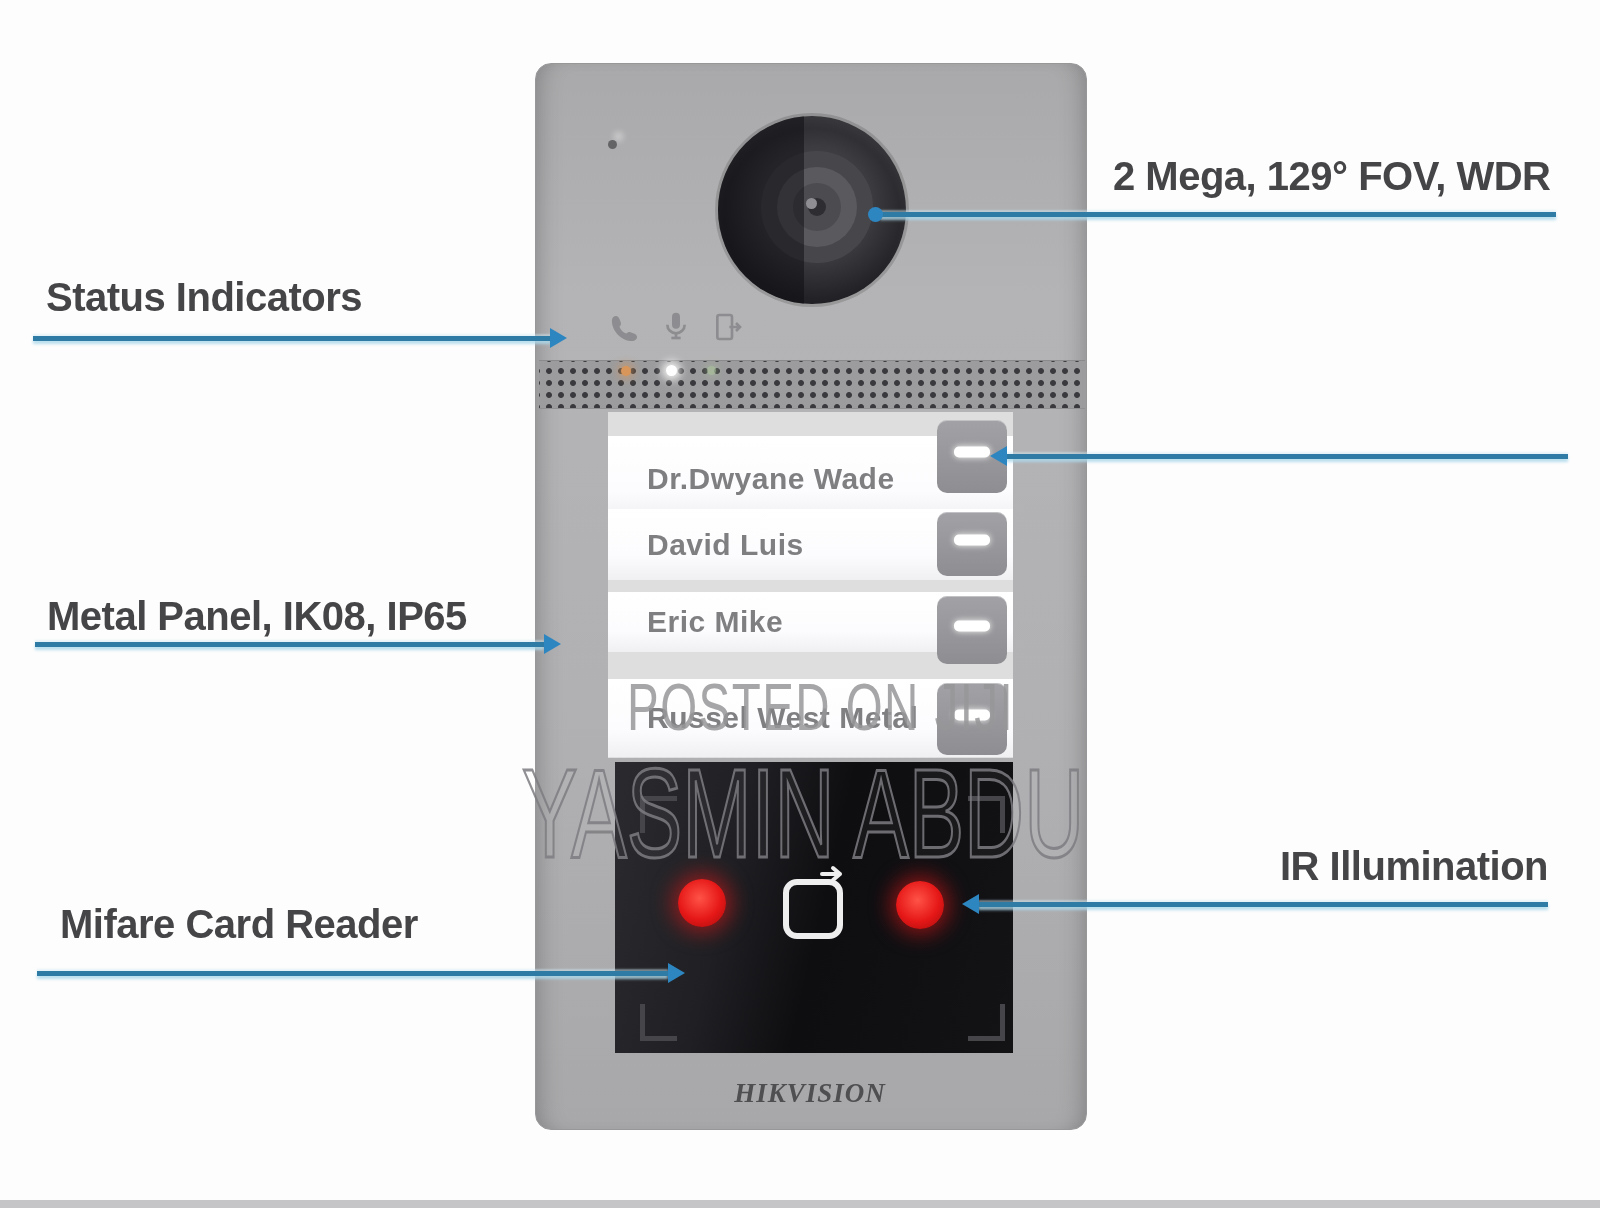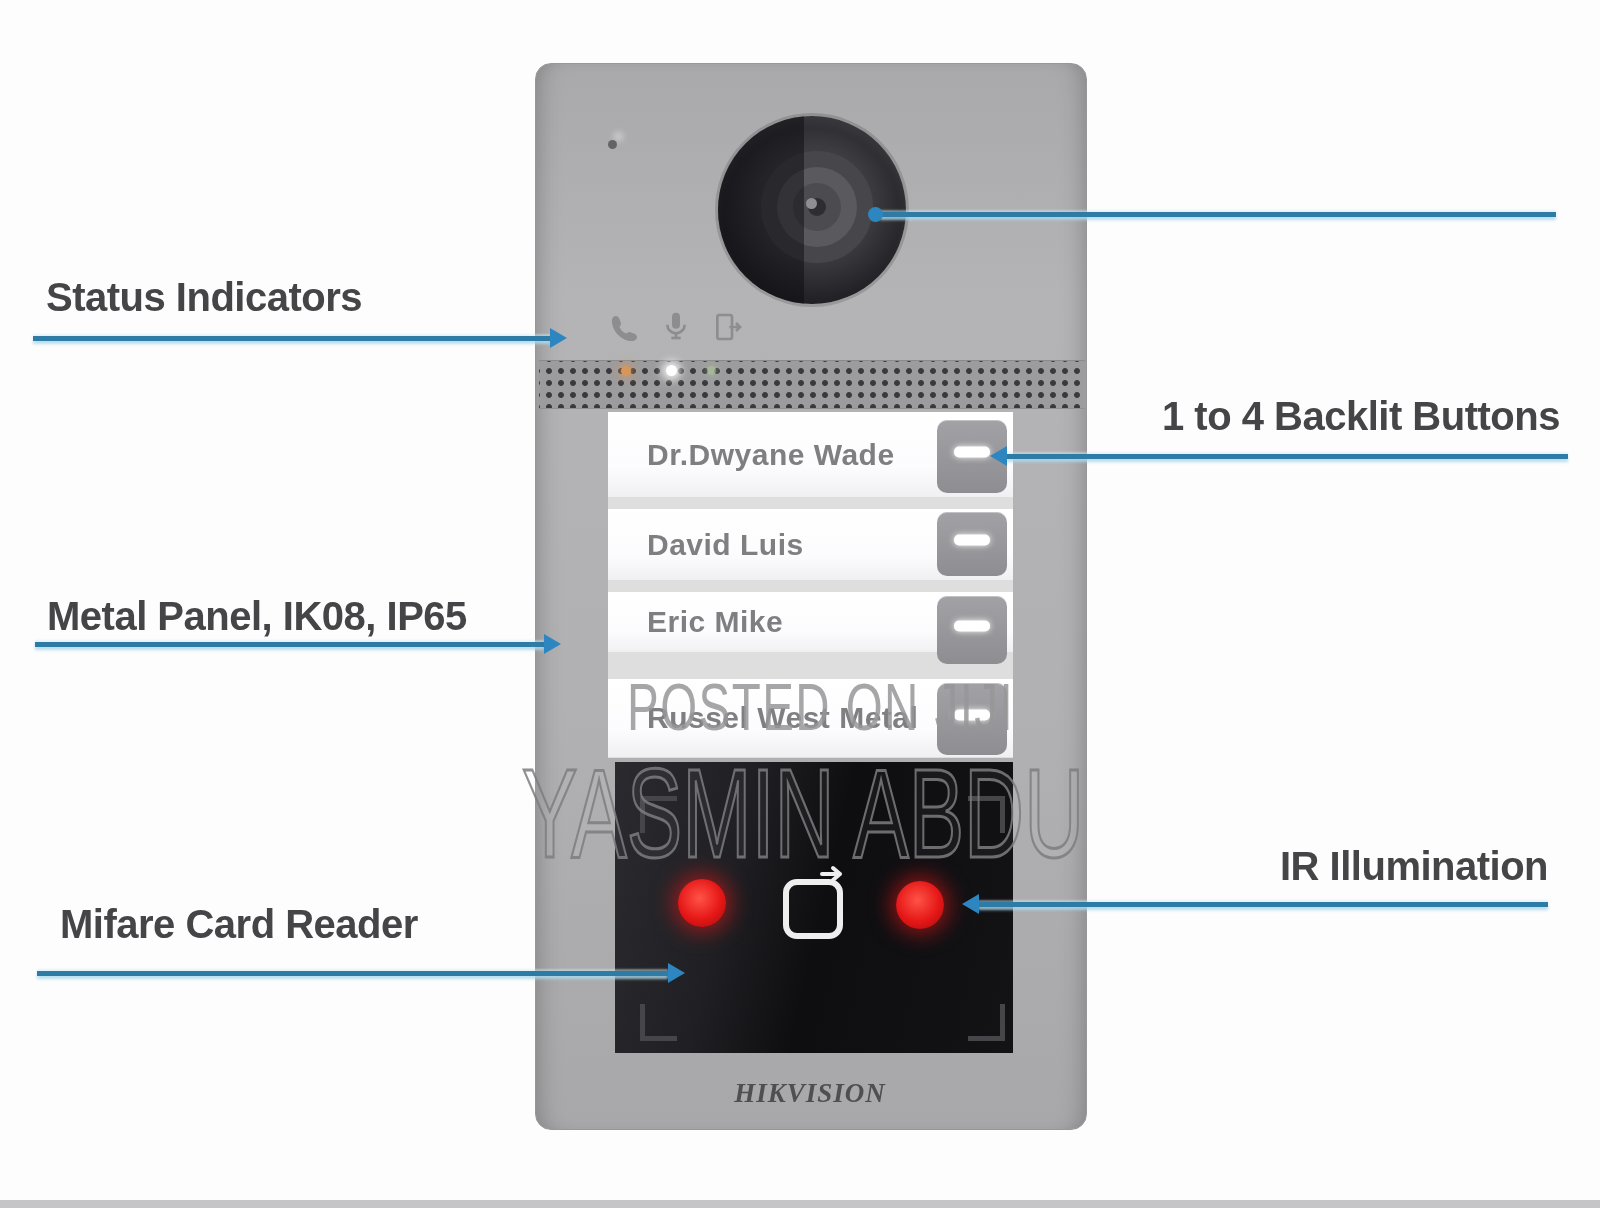--- a/index.html
+++ b/index.html
@@ -125,21 +125,21 @@
       </svg>
   </div>
 
   <div class="grille"></div>
   <div class="led led-amber"></div>
   <div class="led led-white"></div>
   <div class="led led-green"></div>
 
   <div class="names-bg"></div>
 
-  <div class="name-row" style="top:412px;height:85px;">
+  <div class="name-row" style="top:436px;height:85px;">
     <span class="nm">Dr.Dwyane Wade</span>
   </div>
   <div class="name-row" style="top:509px;height:71px;">
     <span class="nm">David Luis</span>
   </div>
   <div class="name-row" style="top:592px;height:60px;">
     <span class="nm">Eric Mike</span>
   </div>
   <div class="name-row" style="top:679px;height:78px;">
     <span class="nm">Russel West Metal</span>
@@ -170,28 +170,28 @@
         <rect x="12" y="18" width="54" height="54" rx="11" fill="none" stroke="#eeeeee" stroke-width="6"></rect>
         <path d="M48 10h18M66 10l-7-6M66 10l-7 6" fill="none" stroke="#eeeeee" stroke-width="4" stroke-linecap="round"></path>
       </svg>
   </div>
 
   <div class="brand">HIKVISION</div>
 
   <div class="wm-jiji">POSTED ON JIJI</div>
   <div class="wm-seller">YASMIN ABDU</div>
 
+  <div class="callout-label" style="left:1113px;top:154px;">2 Mega, 129° FOV, WDR</div>
   <div class="line-dot" style="left:868px;top:207px;"></div>
   <div class="callout-line" style="left:880px;top:212px;width:676px;"></div>
 
   <div class="callout-label" style="left:46px;top:275px;">Status Indicators</div>
   <div class="callout-line" style="left:33px;top:336px;width:518px;"></div>
   <div class="arrow-right" style="left:550px;top:328px;"></div>
 
-  <div class="callout-label" style="left:1162px;top:394px;">1 to 4 Backlit Buttons</div>
   <div class="arrow-left" style="left:990px;top:446px;"></div>
   <div class="callout-line" style="left:1006px;top:454px;width:562px;"></div>
 
   <div class="callout-label" style="left:47px;top:574px;margin-top:20px;">Metal Panel, IK08, IP65</div>
   <div class="callout-line" style="left:35px;top:642px;width:509px;"></div>
   <div class="arrow-right" style="left:544px;top:634px;"></div>
 
   <div class="callout-label" style="left:1280px;top:844px;">IR Illumination</div>
   <div class="arrow-left" style="left:962px;top:894px;"></div>
   <div class="callout-line" style="left:978px;top:902px;width:570px;"></div>

